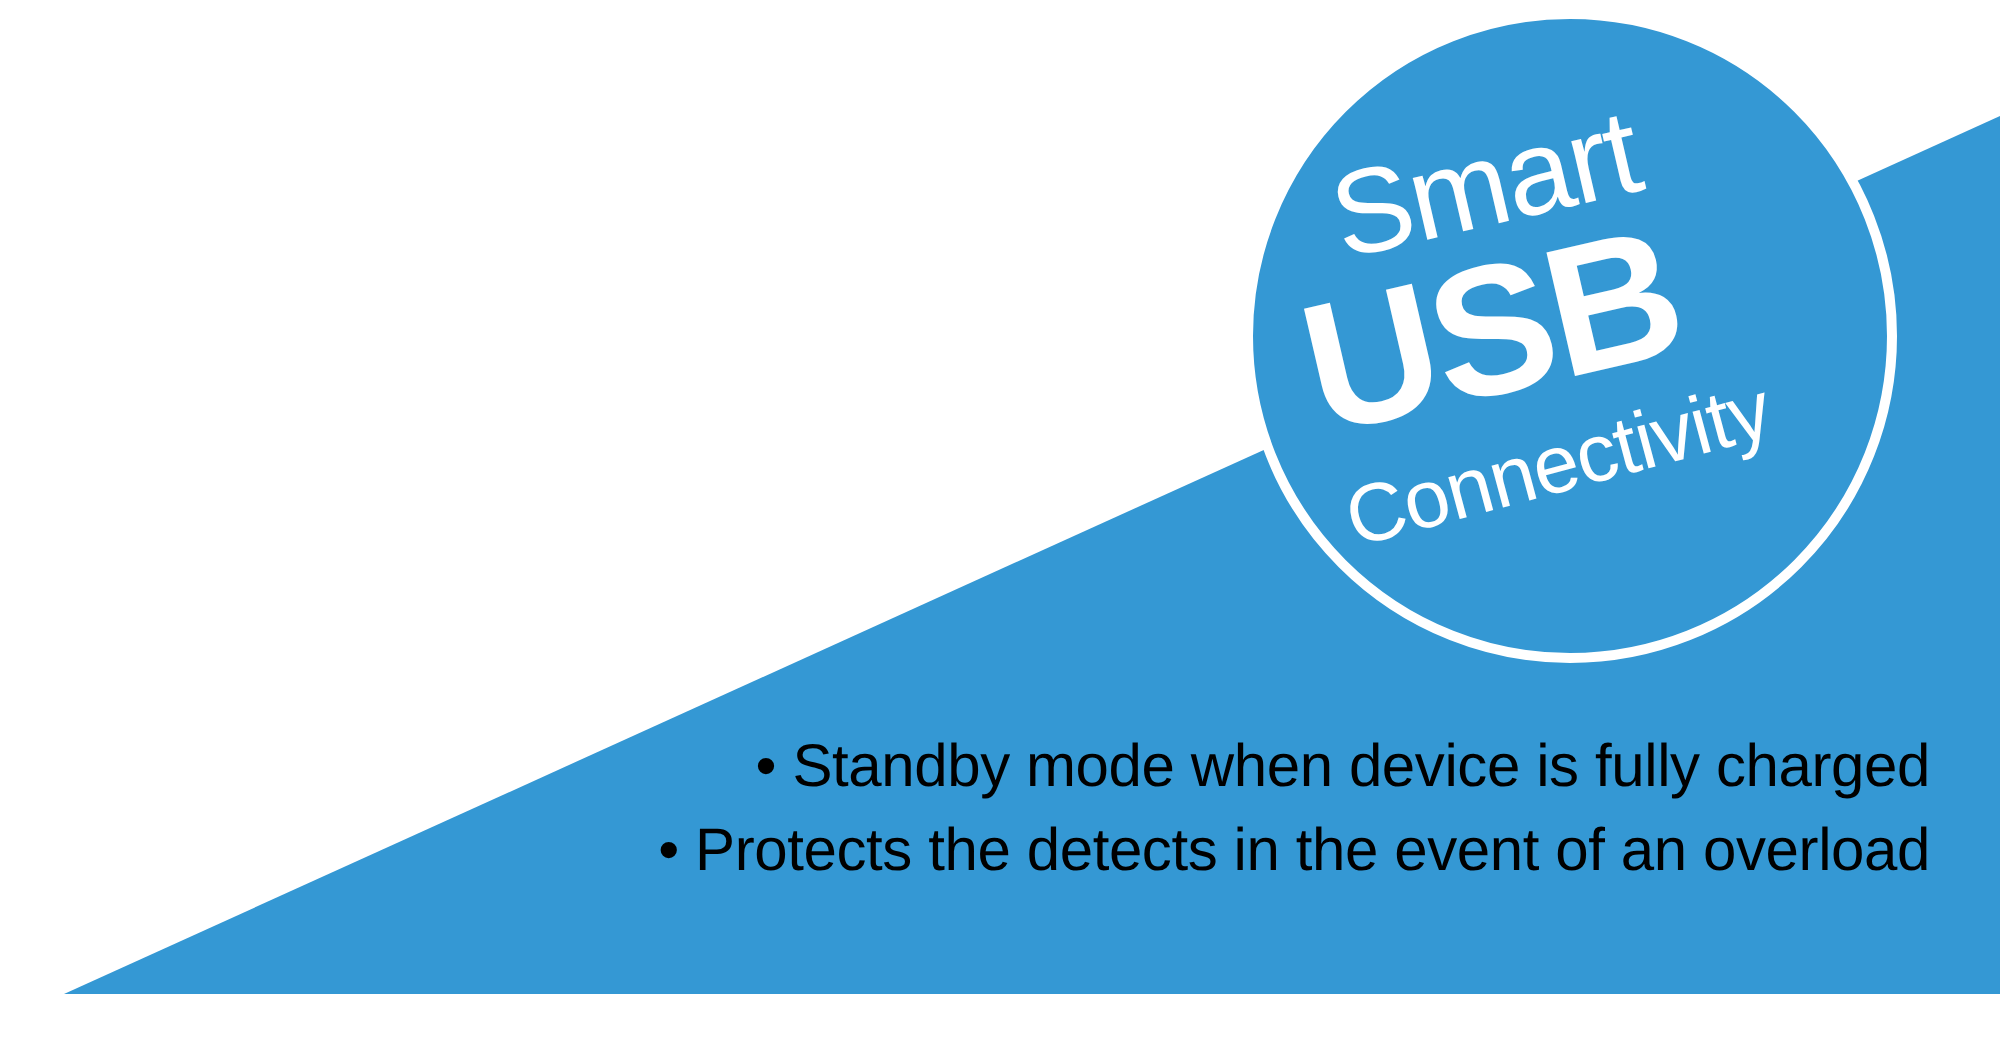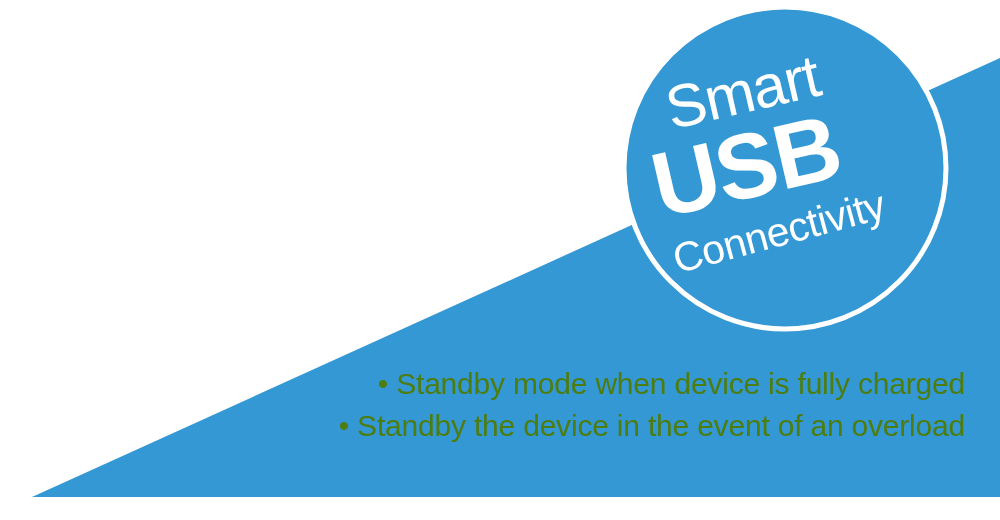--- a/index.html
+++ b/index.html
@@ -32,21 +32,21 @@
     text-align: right;
     color: #ffffff;
     font-family: "Liberation Sans", sans-serif;
     font-size: 30px;
     line-height: 42px;
     letter-spacing: -0.2px;
     white-space: nowrap;
   }
   .feature-line {
     display: block;
-    color: #4d7c0f;
+    color: #000000;
   }
   .badge {
     position: absolute;
     left: 622px;
     top: 5px;
     width: 326px;
     height: 326px;
   }
   .badge-text {
     position: absolute;
@@ -102,16 +102,16 @@
   <div class="badge">
     <div class="badge-text">
       <span class="badge-line badge-smart">Smart</span>
       <span class="badge-line badge-usb">USB</span>
       <span class="badge-line badge-conn">Connectivity</span>
     </div>
   </div>
 
   <div class="feature-list">
     <span class="feature-line">• Standby mode when device is fully charged</span>
-    <span class="feature-line">• Standby the device in the event of an overload</span>
+    <span class="feature-line">• Protects the detects in the event of an overload</span>
   </div>
 
 </div>
 
 </body></html>

